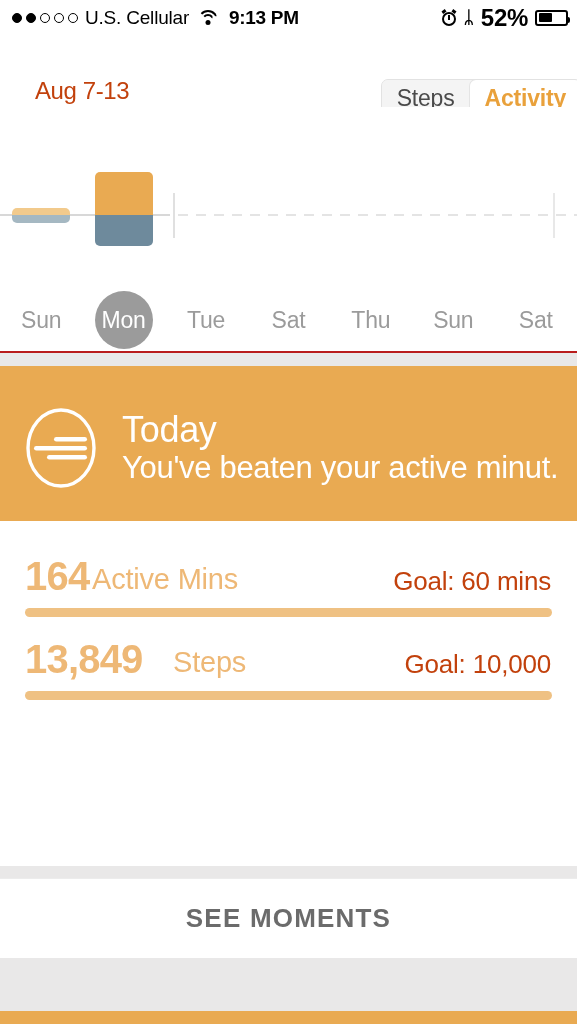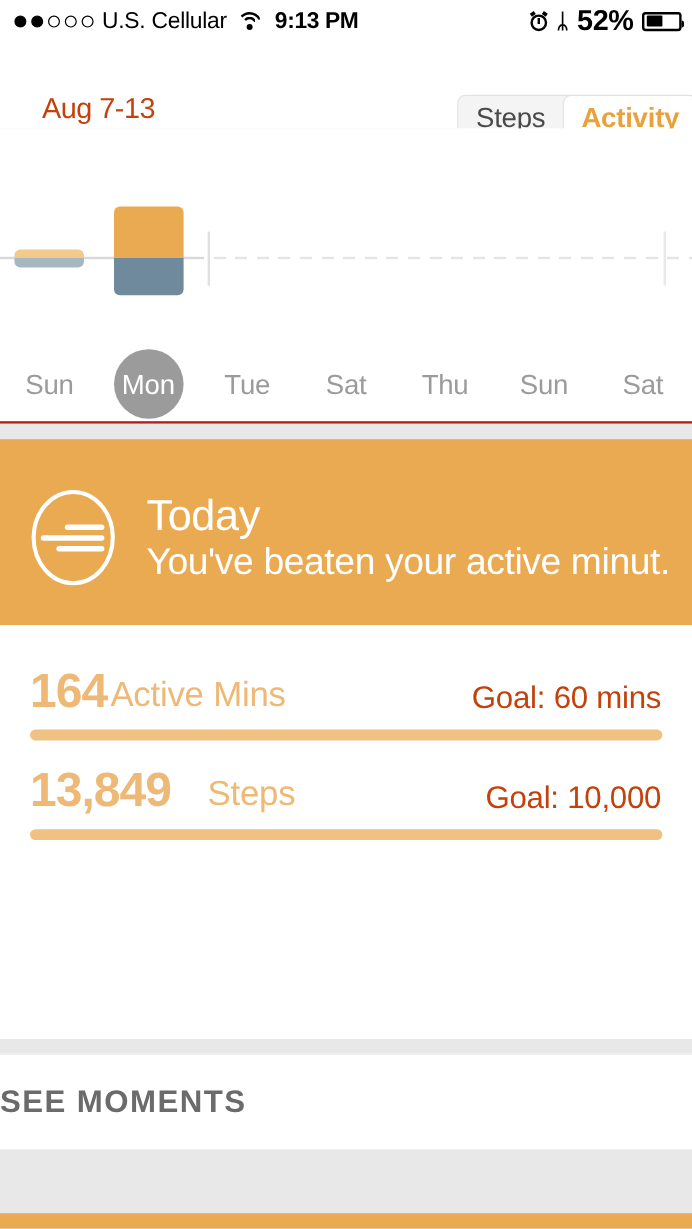--- a/index.html
+++ b/index.html
@@ -161,21 +161,21 @@
     background:#efc183;
   }
   .m-active .big { left:25px; }
   .m-active .unit { left:92px; }
   .m-steps .unit { left:173px; }
 
   
   .gap1 { position:absolute; top:866px; left:0; width:577px; height:12px; background:#e9e8e8; }
   .seemoments {
     position:absolute; top:878px; left:0; width:577px; height:80px;
-    background:#ffffff; display:flex; align-items:center; 
+    background:#ffffff; display:flex; align-items:center; justify-content:center;
     border-top:1px solid #ececec;
   }
   .seemoments span {
     font-size:26px; font-weight:700; color:#6b6b6b; letter-spacing:1.2px;
   }
   .gap2 { position:absolute; top:958px; left:0; width:577px; height:53px; background:#e9e8e8; }
   .nextcard {
     position:absolute; top:1011px; left:0; width:577px; height:13px;
     background:#e9aa52;
   }

